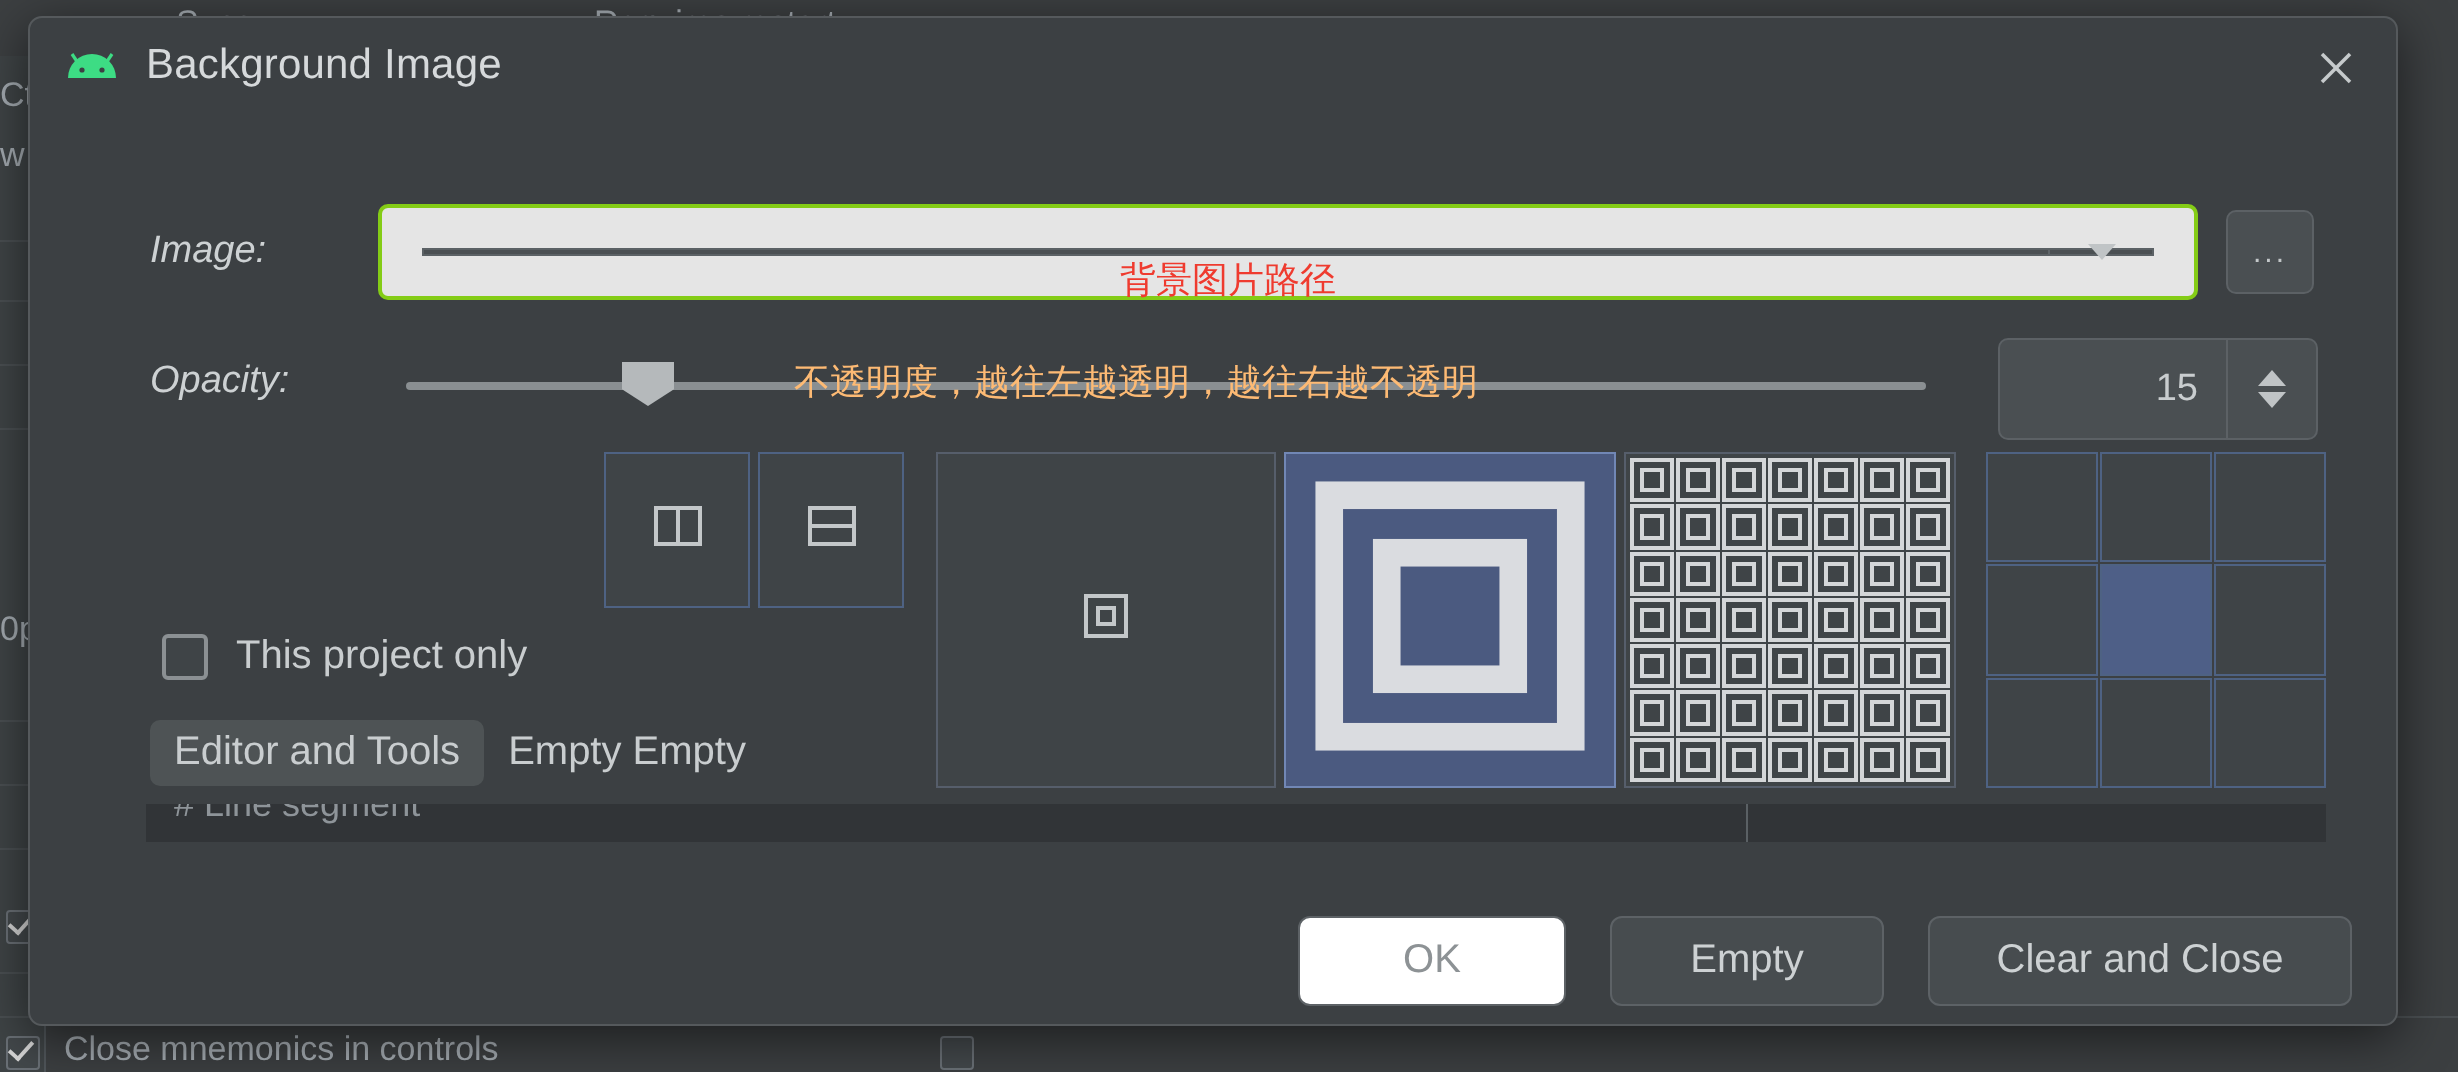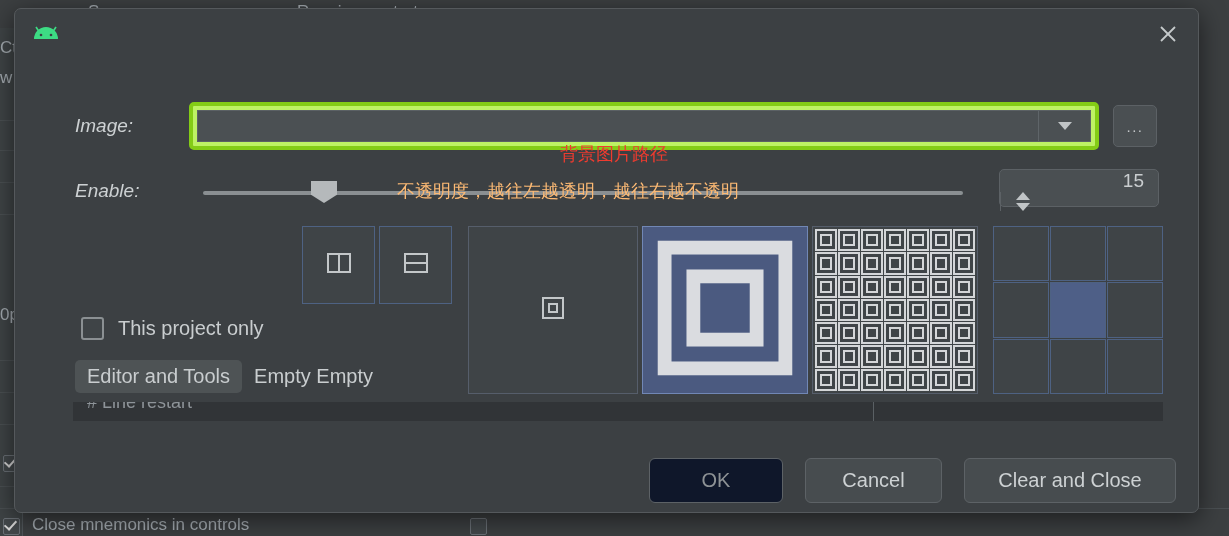--- a/index.html
+++ b/index.html
@@ -118,25 +118,25 @@
   }
   #image-label { left: 60px; top: 106px; }
   #opacity-label { left: 60px; top: 171px; }
 
   #combo-wrap {
     position: absolute;
     left: 174px;
     top: 93px;
     width: 910px;
     height: 48px;
-    border: 4px solid #84cc16;
+    border: 2px solid #84cc16;
     border-radius: 5px;
     box-sizing: border-box;
-    background: #bef264;
-    padding: 4px;
+    background: #e5e5e5;
+    padding: 20px;
   }
   #combo-inner {
     position: relative;
     width: 100%;
     height: 100%;
     background: #4b5053;
     border: 1px solid #5b6165;
     box-sizing: border-box;
     display: flex;
     align-items: center;
@@ -216,27 +216,26 @@
     top: 170px;
     font-size: 18px;
     color: #fdba74;
     white-space: nowrap;
   }
   #spinner {
     position: absolute;
     left: 984px;
     top: 160px;
     width: 160px;
-    height: 38px;
+    height: 51px;
     background: #4a4f52;
     border: 1px solid #5c6165;
     border-radius: 5px;
     box-sizing: border-box;
     display: flex;
-    flex-direction: column;
   }
   #spinner-value {
     flex: 1;
     display: flex;
     align-items: center;
     justify-content: flex-end;
     padding-right: 14px;
     font-size: 19px;
     color: #c9cdcf;
   }
@@ -410,21 +409,21 @@
     display: flex;
     align-items: center;
     justify-content: center;
     font-size: 20px;
     color: #cdd1d3;
     box-sizing: border-box;
   }
   #ok-button {
     left: 634px;
     width: 134px;
-    background: #0f172a;
+    background: #ffffff;
     color: #8d9295;
   }
   #cancel-button { left: 790px; width: 137px; }
   #clear-close-button { left: 949px; width: 212px; }
 </style>
 </head>
 <body>
 
 <div id="backdrop">
   <div class="bg-row" style="left:88px;top:2px;">Sync...</div>
@@ -457,20 +456,21 @@
   <div id="titlebar">
     <span id="android-icon">
       <svg viewBox="0 0 30 20" width="30" height="20">
         <path d="M3 15 a12 12 0 0 1 24 0 z" fill="#3ddc84"></path>
         <line x1="5" y1="3" x2="9" y2="9" stroke="#3ddc84" stroke-width="1.6"></line>
         <line x1="25" y1="3" x2="21" y2="9" stroke="#3ddc84" stroke-width="1.6"></line>
         <circle cx="10" cy="11" r="1.3" fill="#3c4043"></circle>
         <circle cx="20" cy="11" r="1.3" fill="#3c4043"></circle>
       </svg>
     </span>
+    <div id="dialog-title">Background Image</div>
     <div id="close-btn">
       <svg viewBox="0 0 20 20" width="20" height="20">
         <line x1="3" y1="3" x2="17" y2="17" stroke="#c6cacc" stroke-width="1.8"></line>
         <line x1="17" y1="3" x2="3" y2="17" stroke="#c6cacc" stroke-width="1.8"></line>
       </svg>
     </div>
   </div>
 
   <div class="form-label" id="image-label">Image:</div>
   <div id="combo-wrap">
@@ -479,21 +479,21 @@
       <div id="combo-arrow">
         <svg viewBox="0 0 16 10" width="16" height="10">
           <polygon points="1,1 15,1 8,9" fill="#c0c4c6"></polygon>
         </svg>
       </div>
     </div>
     <div id="combo-annotation">背景图片路径</div>
   </div>
   <div id="browse-btn">...</div>
 
-  <div class="form-label" id="opacity-label">Enable:</div>
+  <div class="form-label" id="opacity-label">Opacity:</div>
   <div id="slider">
     <div id="slider-track"></div>
     <div id="slider-thumb"></div>
   </div>
   <div id="opacity-annotation">不透明度，越往左越透明，越往右越不透明</div>
   <div id="spinner">
     <div id="spinner-value">15</div>
     <div id="spinner-buttons">
       <svg viewBox="0 0 14 8" width="14" height="8">
         <polygon points="7,0 14,8 0,8" fill="#c0c4c6"></polygon>
@@ -607,21 +607,21 @@
     <div id="project-only-box"></div>
     <div id="project-only-label">This project only</div>
   </div>
 
   <div id="tabs-row">
     <div class="tab-chip selected">Editor and Tools</div>
     <div class="tab-chip">Empty Empty</div>
   </div>
 
   <div id="clipped-strip">
-    <div id="clipped-text"># Line restart</div>
+    <div id="clipped-text"># Line segment</div>
     <div id="clipped-divider"></div>
   </div>
 
   <div class="footer-btn" id="ok-button">OK</div>
-  <div class="footer-btn" id="cancel-button">Cancel</div>
+  <div class="footer-btn" id="cancel-button">Empty</div>
   <div class="footer-btn" id="clear-close-button">Clear and Close</div>
 
 </div>
 
 </body></html>

